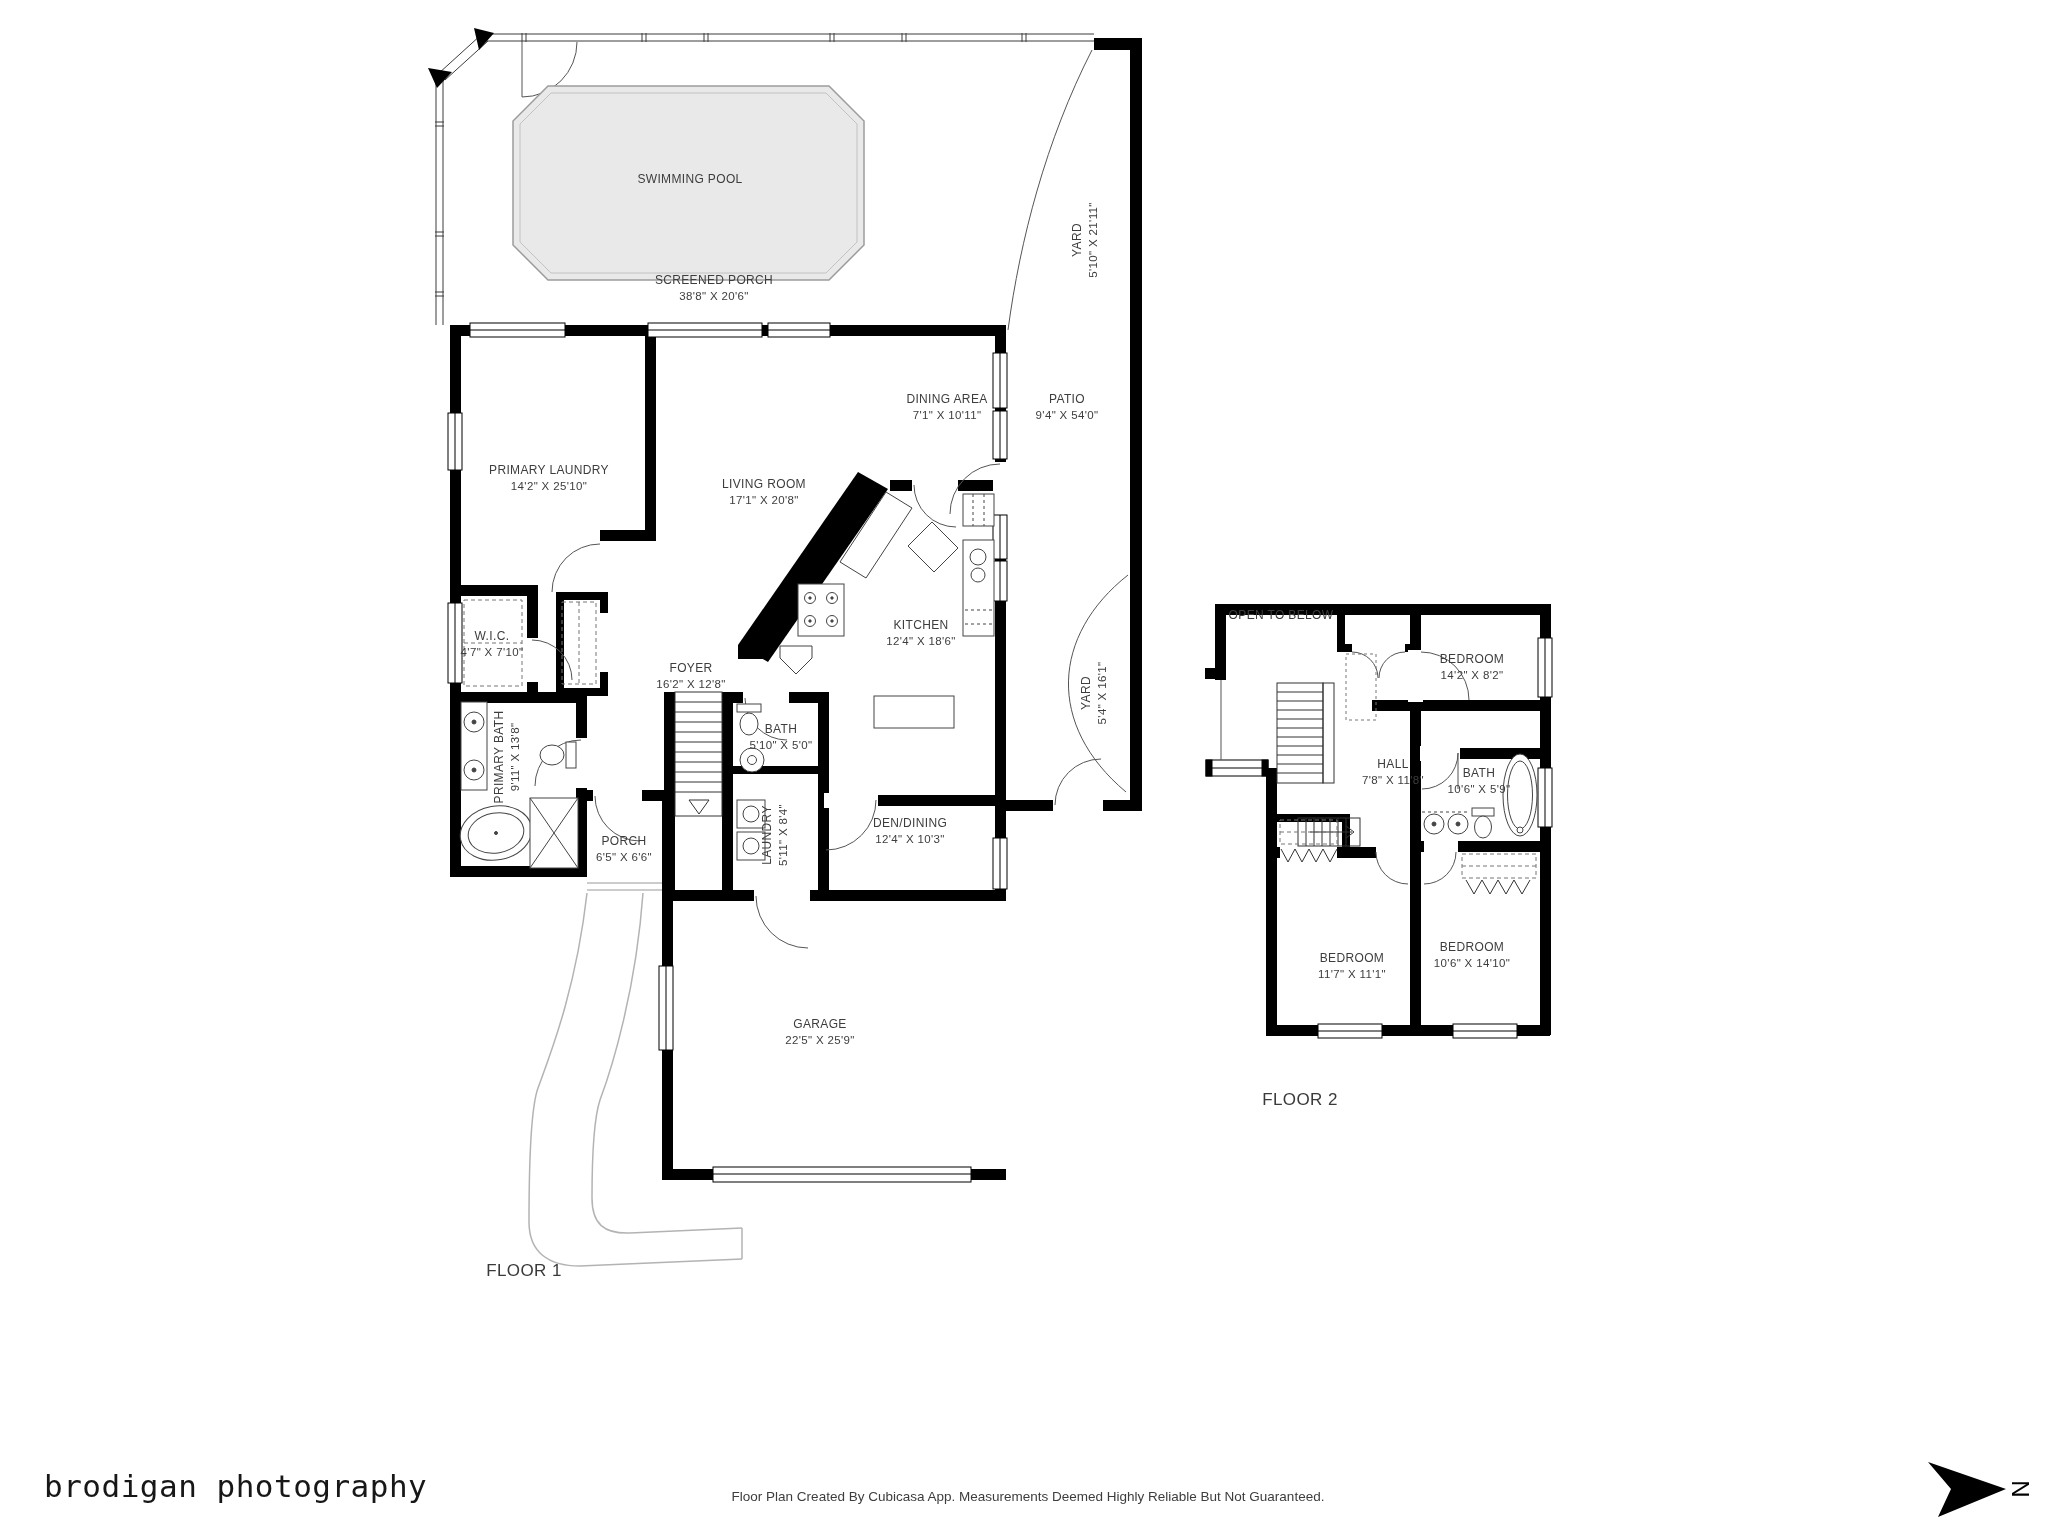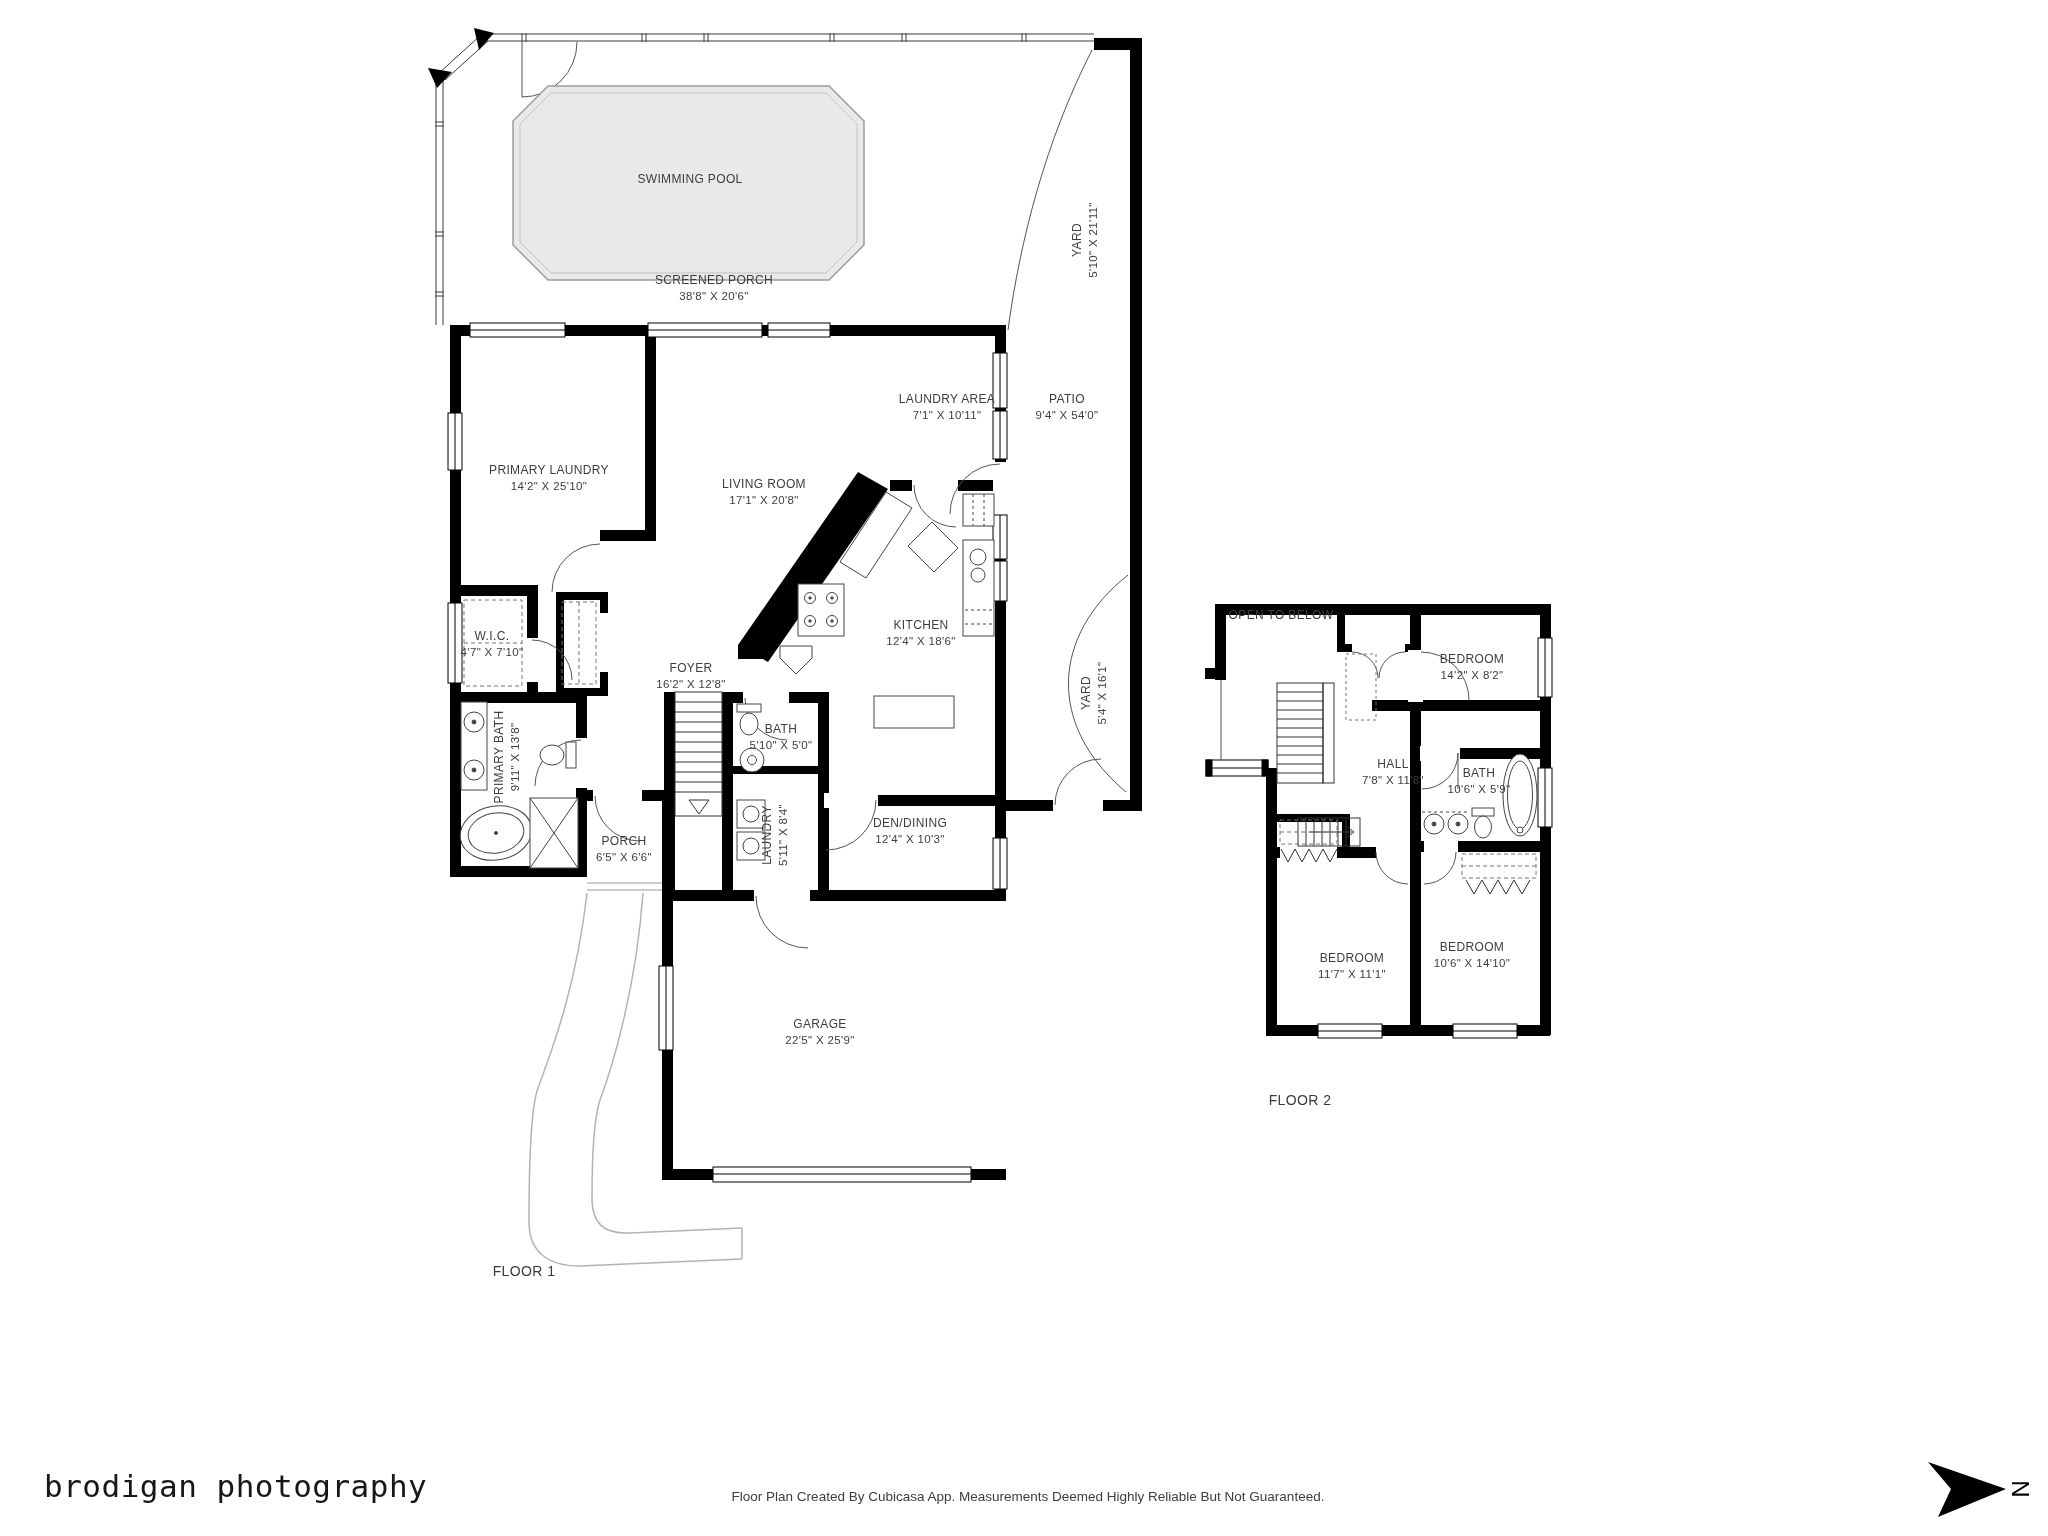--- a/index.html
+++ b/index.html
@@ -3,21 +3,21 @@
 <meta charset="utf-8">
 <style>
   html,body{margin:0;padding:0;background:#fff;}
   body{width:2048px;height:1536px;position:relative;font-family:"Liberation Sans",sans-serif;overflow:hidden;}
   .stage{position:absolute;inset:0;}
   svg.plan{position:absolute;left:0;top:0;}
   .lbl{position:absolute;transform:translate(-50%,-50%);display:flex;flex-direction:column;align-items:center;
        text-align:center;color:#3d3d3d;font-size:12px;letter-spacing:.35px;line-height:1.32;white-space:nowrap;}
   .lbl .dm{font-size:11.5px;}
   .lbl.v{transform:translate(-50%,-50%) rotate(-90deg);}
-  .floor-tag{position:absolute;transform:translate(-50%,-50%);font-size:14px;color:#3a3a3a;letter-spacing:.4px;white-space:nowrap;}
+  .floor-tag{position:absolute;transform:translate(-50%,-50%);font-size:17px;color:#3a3a3a;letter-spacing:.4px;white-space:nowrap;}
   .logo{position:absolute;left:44px;top:1468px;font-family:"DejaVu Sans Mono",monospace;font-size:31px;color:#171717;letter-spacing:.5px;text-align:center;}
   .disclaimer{position:absolute;left:1028px;top:1489px;transform:translateX(-50%);font-size:13.5px;font-weight:400;color:#3d3d3d;white-space:nowrap;}
 </style>
 </head>
 <body>
 
 <div class="stage">
 
 <svg class="plan" width="2048" height="1536" viewBox="0 0 2048 1536">
 
@@ -357,21 +357,21 @@
     </div>
   <div class="lbl" style="left:714px;top:288px">
     <span class="nm">SCREENED PORCH</span>
       <span class="dm">38'8" X 20'6"</span>
     </div>
   <div class="lbl v" style="left:1085px;top:240px">
     <span class="nm">YARD</span>
       <span class="dm">5'10" X 21'11"</span>
     </div>
   <div class="lbl" style="left:947px;top:407px">
-    <span class="nm">LAUNDRY AREA</span>
+    <span class="nm">DINING AREA</span>
       <span class="dm">7'1" X 10'11"</span>
     </div>
   <div class="lbl" style="left:1067px;top:407px">
     <span class="nm">PATIO</span>
       <span class="dm">9'4" X 54'0"</span>
     </div>
   <div class="lbl" style="left:764px;top:492px">
     <span class="nm">LIVING ROOM</span>
       <span class="dm">17'1" X 20'8"</span>
     </div>

